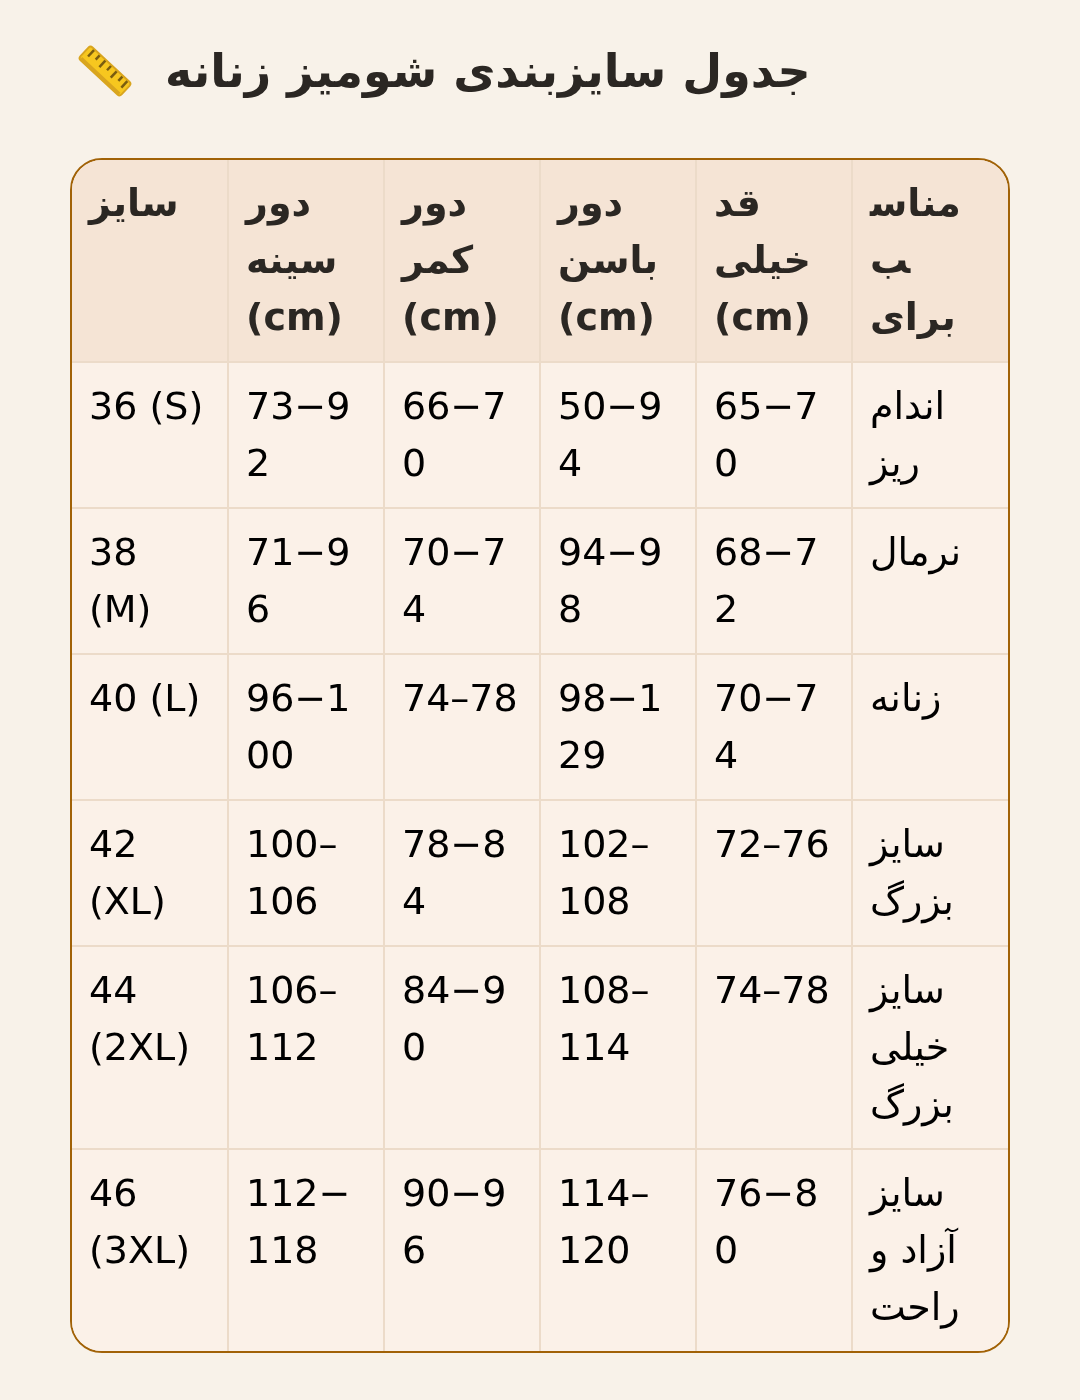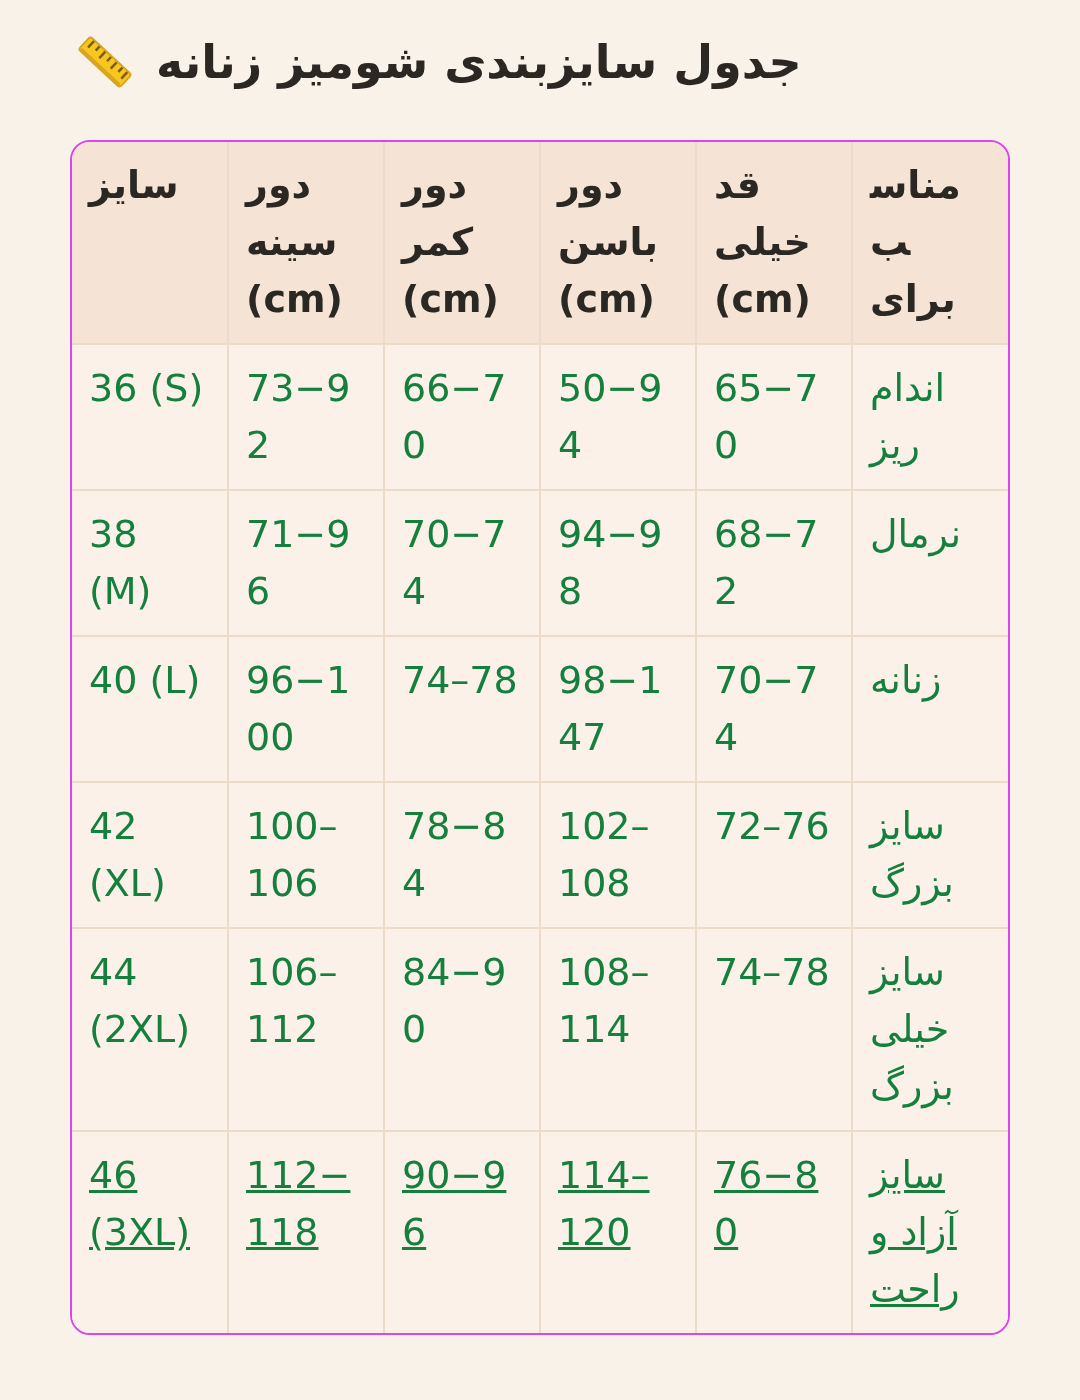--- a/index.html
+++ b/index.html
@@ -14,34 +14,34 @@
   .page { padding: 24px 70px 12px 70px; box-sizing: border-box; }
 
   
   .title-row {
     display: flex;
     align-items: center;
     gap: 20px;
     margin: 6px 0 0 4px;
   }
   .title-row h1 {
-    margin: 0;
+    margin: 9px;
     font-size: 46px;
     font-weight: 700;
     line-height: 1.4;
     color: #2b2723;
     text-align: left;
   }
   .ruler-wrap { width: 62px; height: 62px; flex: 0 0 auto; display: inline-block; }
 
   
   .table-card {
     margin-top: 46px;
-    border: 2px solid #d946ef;
-    border-radius: 20px;
+    border: 2px solid #a16207;
+    border-radius: 32px;
     overflow: hidden;
     background: #fbf1e8;
   }
   table {
     width: 100%;
     border-collapse: collapse;
     table-layout: fixed;
   }
   col { width: 16.666%; }
   th, td {
@@ -51,31 +51,31 @@
     line-height: 1.5;
     vertical-align: top;
     text-align: left;
     overflow-wrap: anywhere;
     word-break: normal;
   }
   
   tr > :first-child { border-left: none; }
   tr > :last-child  { border-right: none; }
   thead th { border-top: none; }
-  tbody tr:last-child > * { border-bottom: none; text-decoration: underline; }
+  tbody tr:last-child > * { border-bottom: none; }
 
   thead th {
     background: #f5e4d5;
     font-weight: 700;
     color: #2b2723;
   }
   tbody td {
     background: #fbf1e8;
     font-weight: 400;
-    color: #15803d;
+    color: #000000;
   }
   th > span, td > span { unicode-bidi: isolate; }
 </style>
 </head>
 <body>
 
 <div class="page">
 
   <div class="title-row">
     <span class="ruler-wrap">
@@ -130,21 +130,21 @@
             <td><span dir="auto">71−96</span></td>
             <td><span dir="auto">70−74</span></td>
             <td><span dir="auto">94−98</span></td>
             <td><span dir="auto">68−72</span></td>
             <td><span dir="auto">نرمال</span></td>
           </tr>
           <tr>
             <td><span dir="auto">40 (L)</span></td>
             <td><span dir="auto">96−100</span></td>
             <td><span dir="auto">74–78</span></td>
-            <td><span dir="auto">98−147</span></td>
+            <td><span dir="auto">98−129</span></td>
             <td><span dir="auto">70−74</span></td>
             <td><span dir="auto">زنانه</span></td>
           </tr>
           <tr>
             <td><span dir="auto">42 (XL)</span></td>
             <td><span dir="auto">100–106</span></td>
             <td><span dir="auto">78−84</span></td>
             <td><span dir="auto">102–108</span></td>
             <td><span dir="auto">72–76</span></td>
             <td><span dir="auto">سایز بزرگ</span></td>

